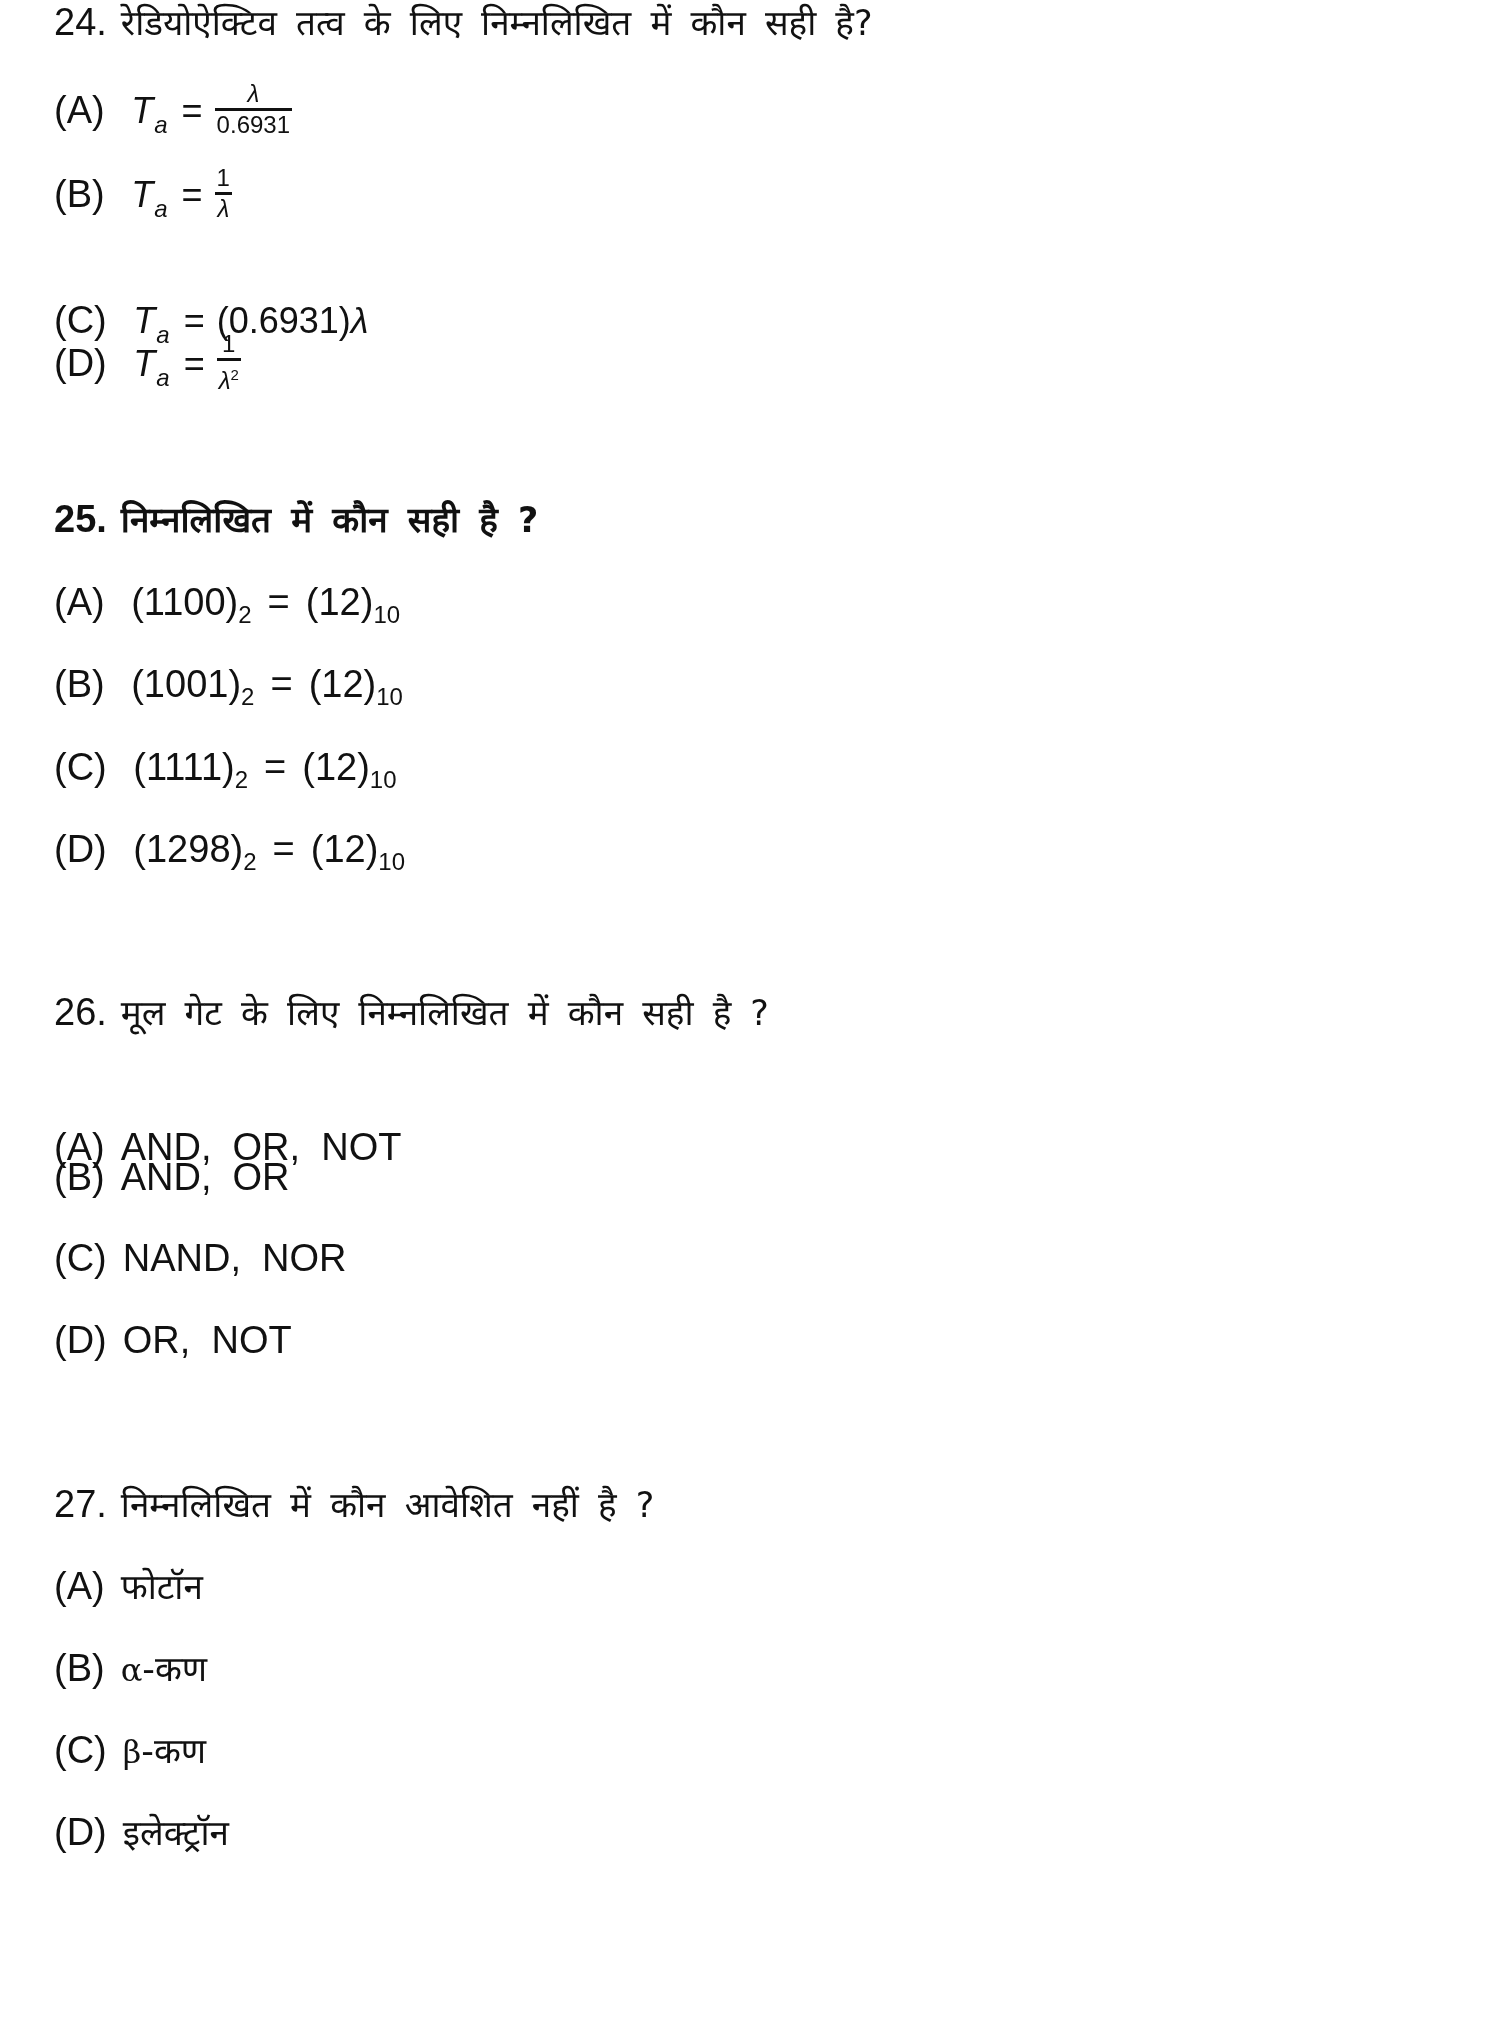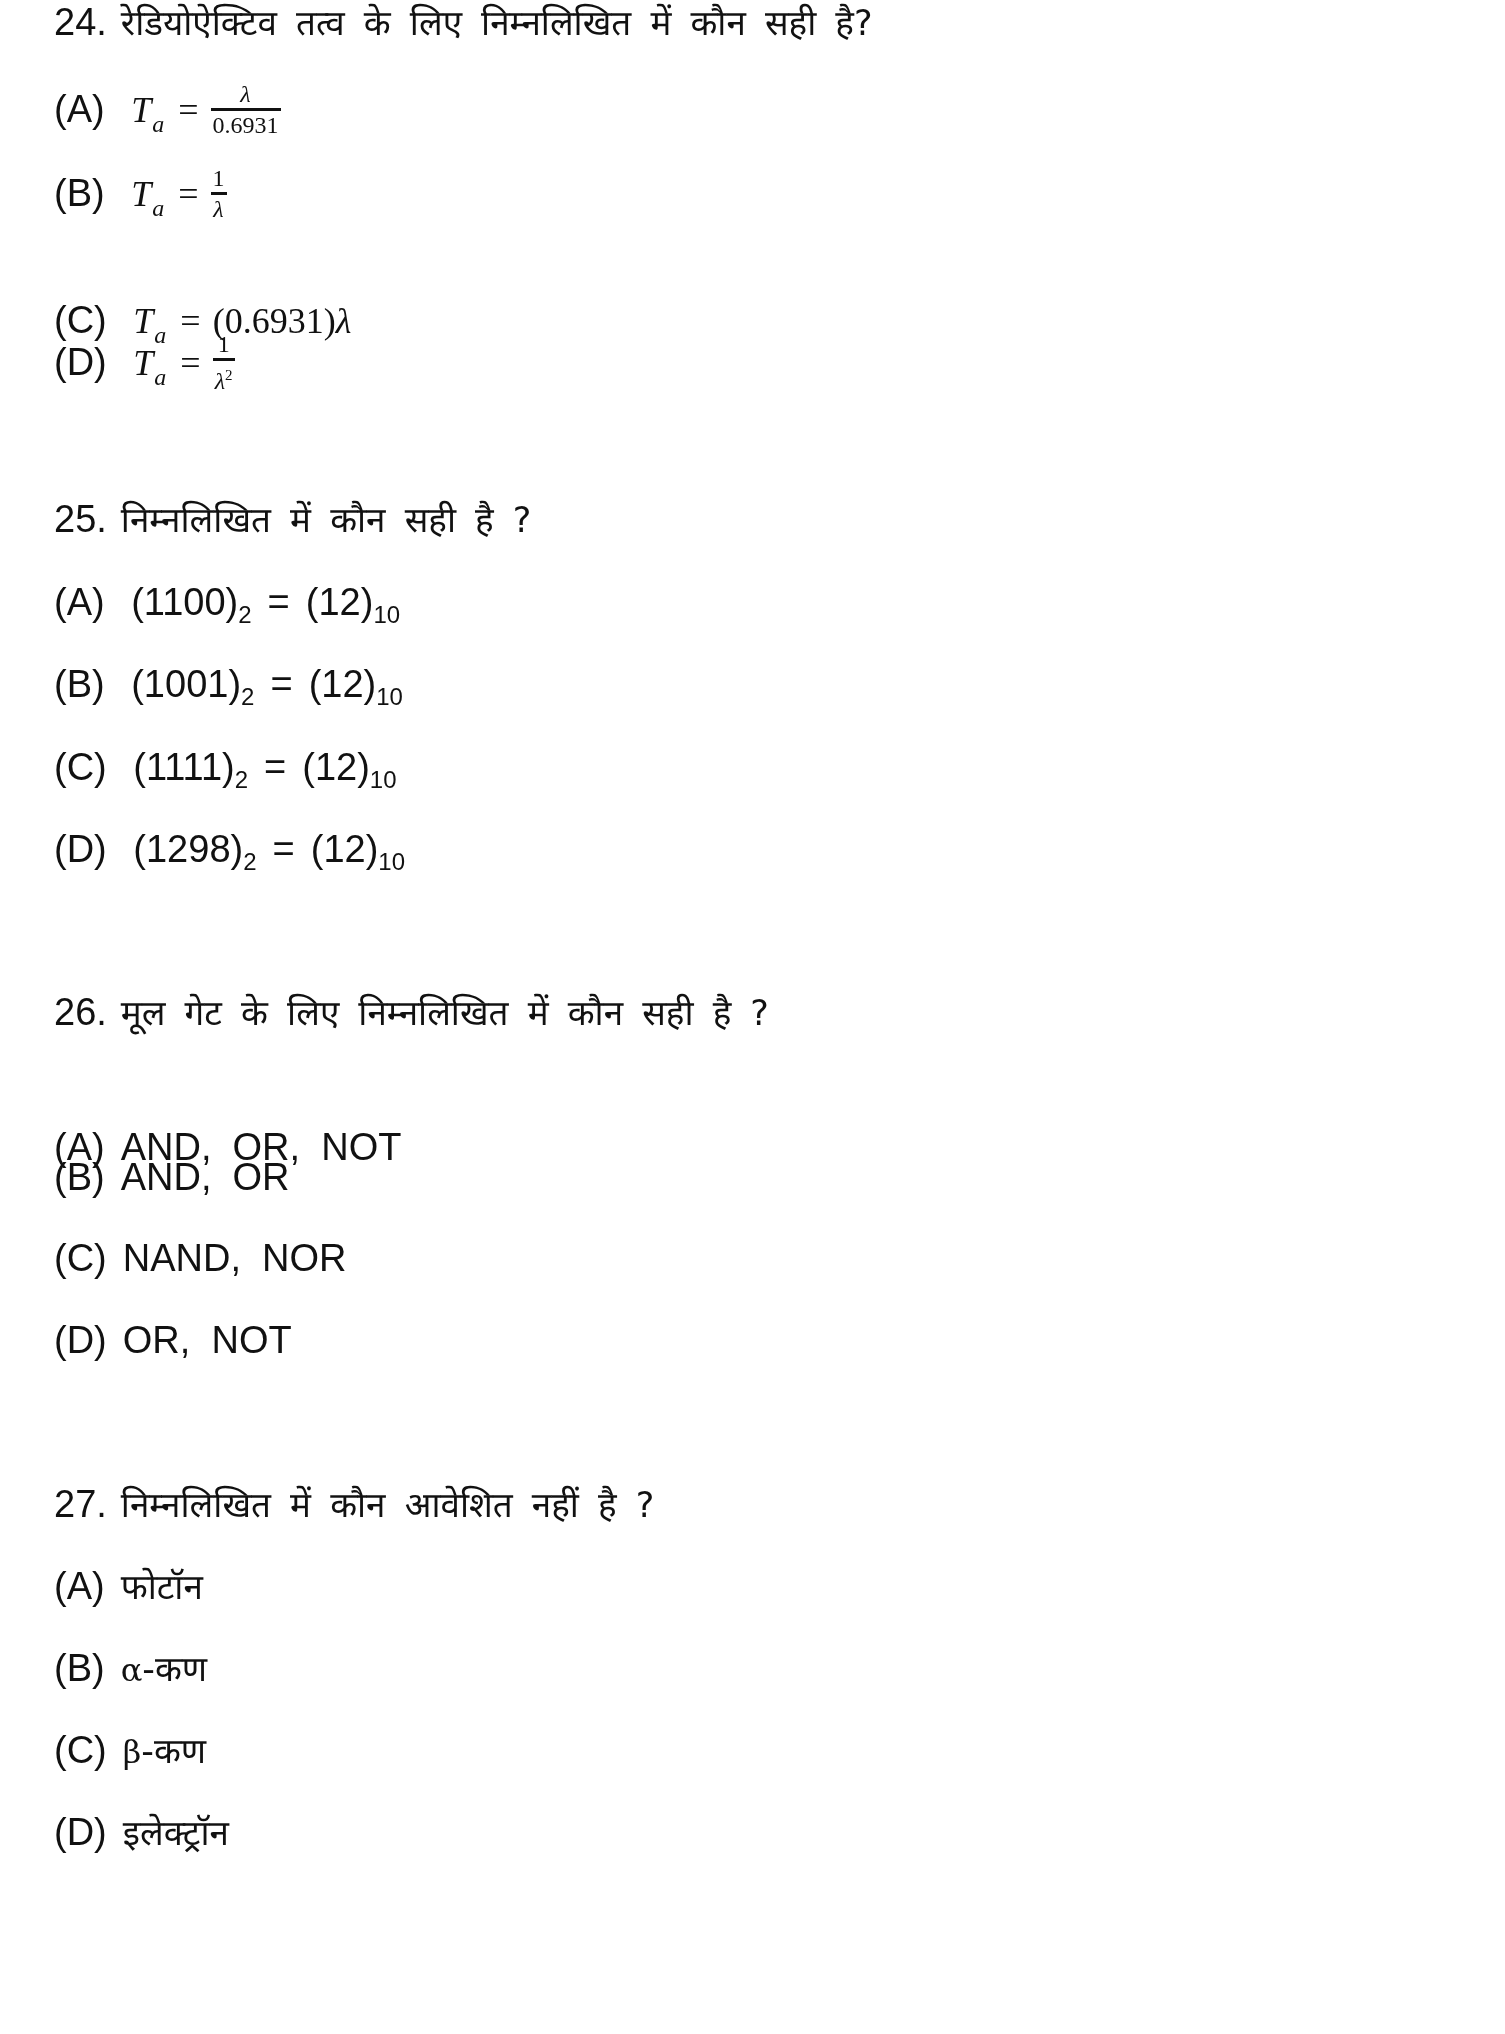--- a/index.html
+++ b/index.html
@@ -28,21 +28,21 @@
     .qtext {
       font-family: "DejaVu Sans", "Liberation Sans", sans-serif;
       font-size: 35px;
       word-spacing: 8px;
     }
     .opt-label {
       display: inline-block;
       margin-right: 16px;
     }
     .math {
-      font-family: Liberation Serif, serif;
+      font-family: Liberation Sans, sans-serif;
       font-size: 36px;
     }
     .math .T {
       font-style: italic;
     }
     .math .sub-a {
       font-style: italic;
       font-size: 24px;
       position: relative;
       top: 10px;
@@ -122,21 +122,21 @@
   </span>
 </div>
 
 <div class="line" style="top:334px;">
   <span class="opt-label">(D)</span>
   <span class="math">
     <span class="T">T</span><span class="sub-a">a</span><span class="eq">=</span><span class="frac"><span class="num upright">1</span><span class="den"><span class="lam">λ</span><sup>2</sup></span></span>
   </span>
 </div>
 
-<div class="line" style="top:497px;">
+<div class="line" style="top:497px;font-weight:bold;">
   <span class="qnum">25.</span><span class="qtext">निम्नलिखित में कौन सही है ?</span>
 </div>
 
 <div class="line" style="top:580px;">
   <span class="opt-label">(A)</span>
   <span class="bin"><span>(1100)</span><sub>2</sub><span class="eq2">=</span><span>(12)</span><sub>10</sub></span>
 </div>
 
 <div class="line" style="top:662px;">
   <span class="opt-label">(B)</span>

